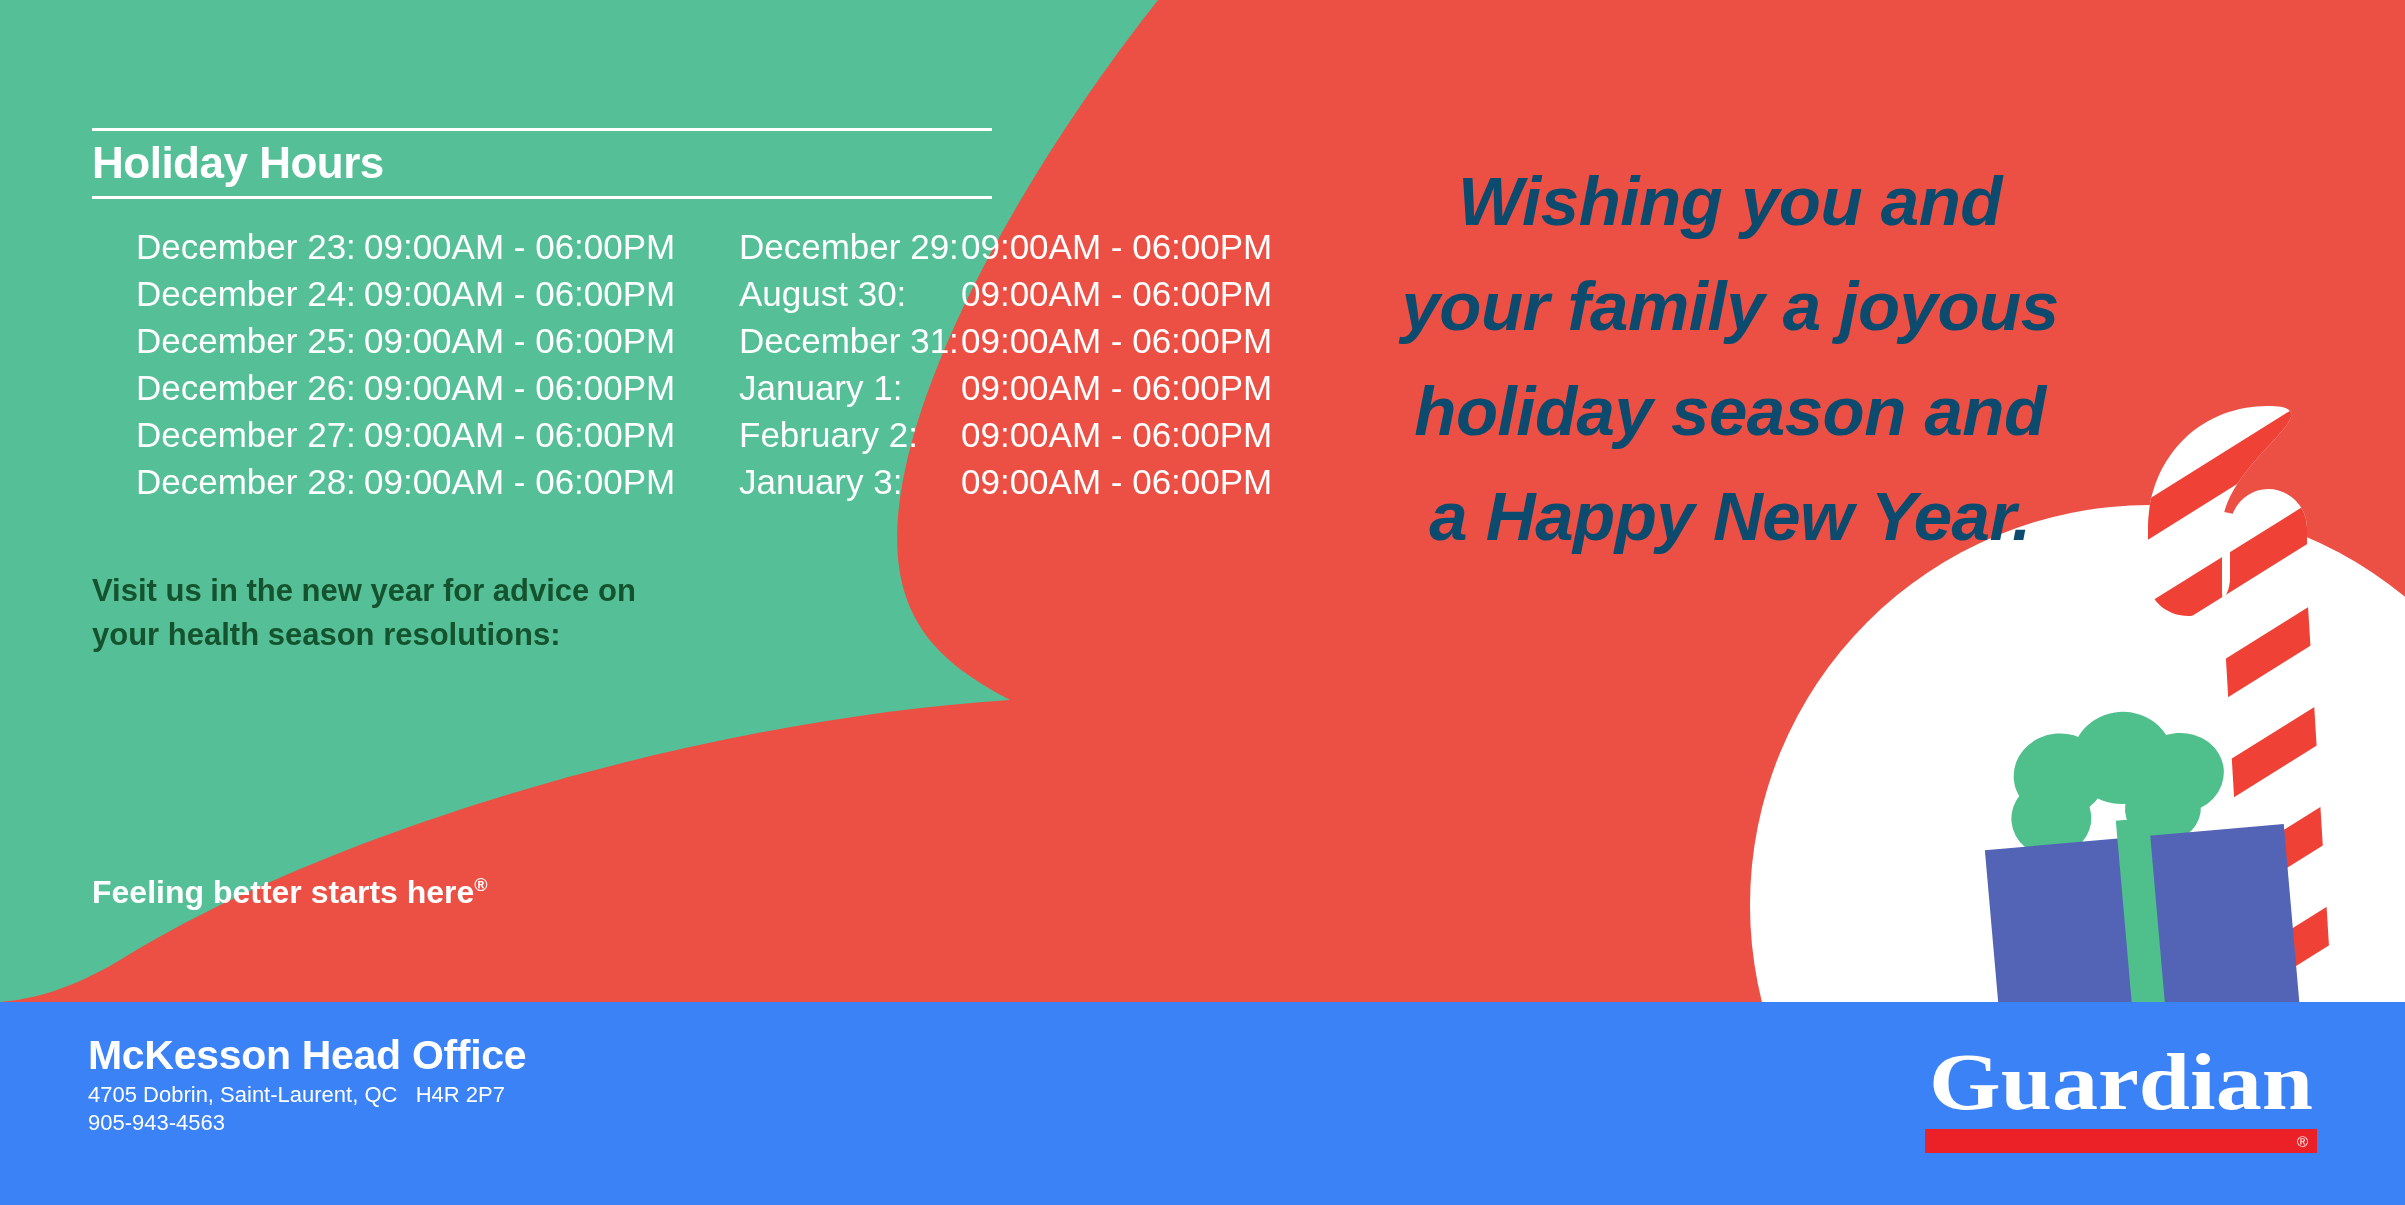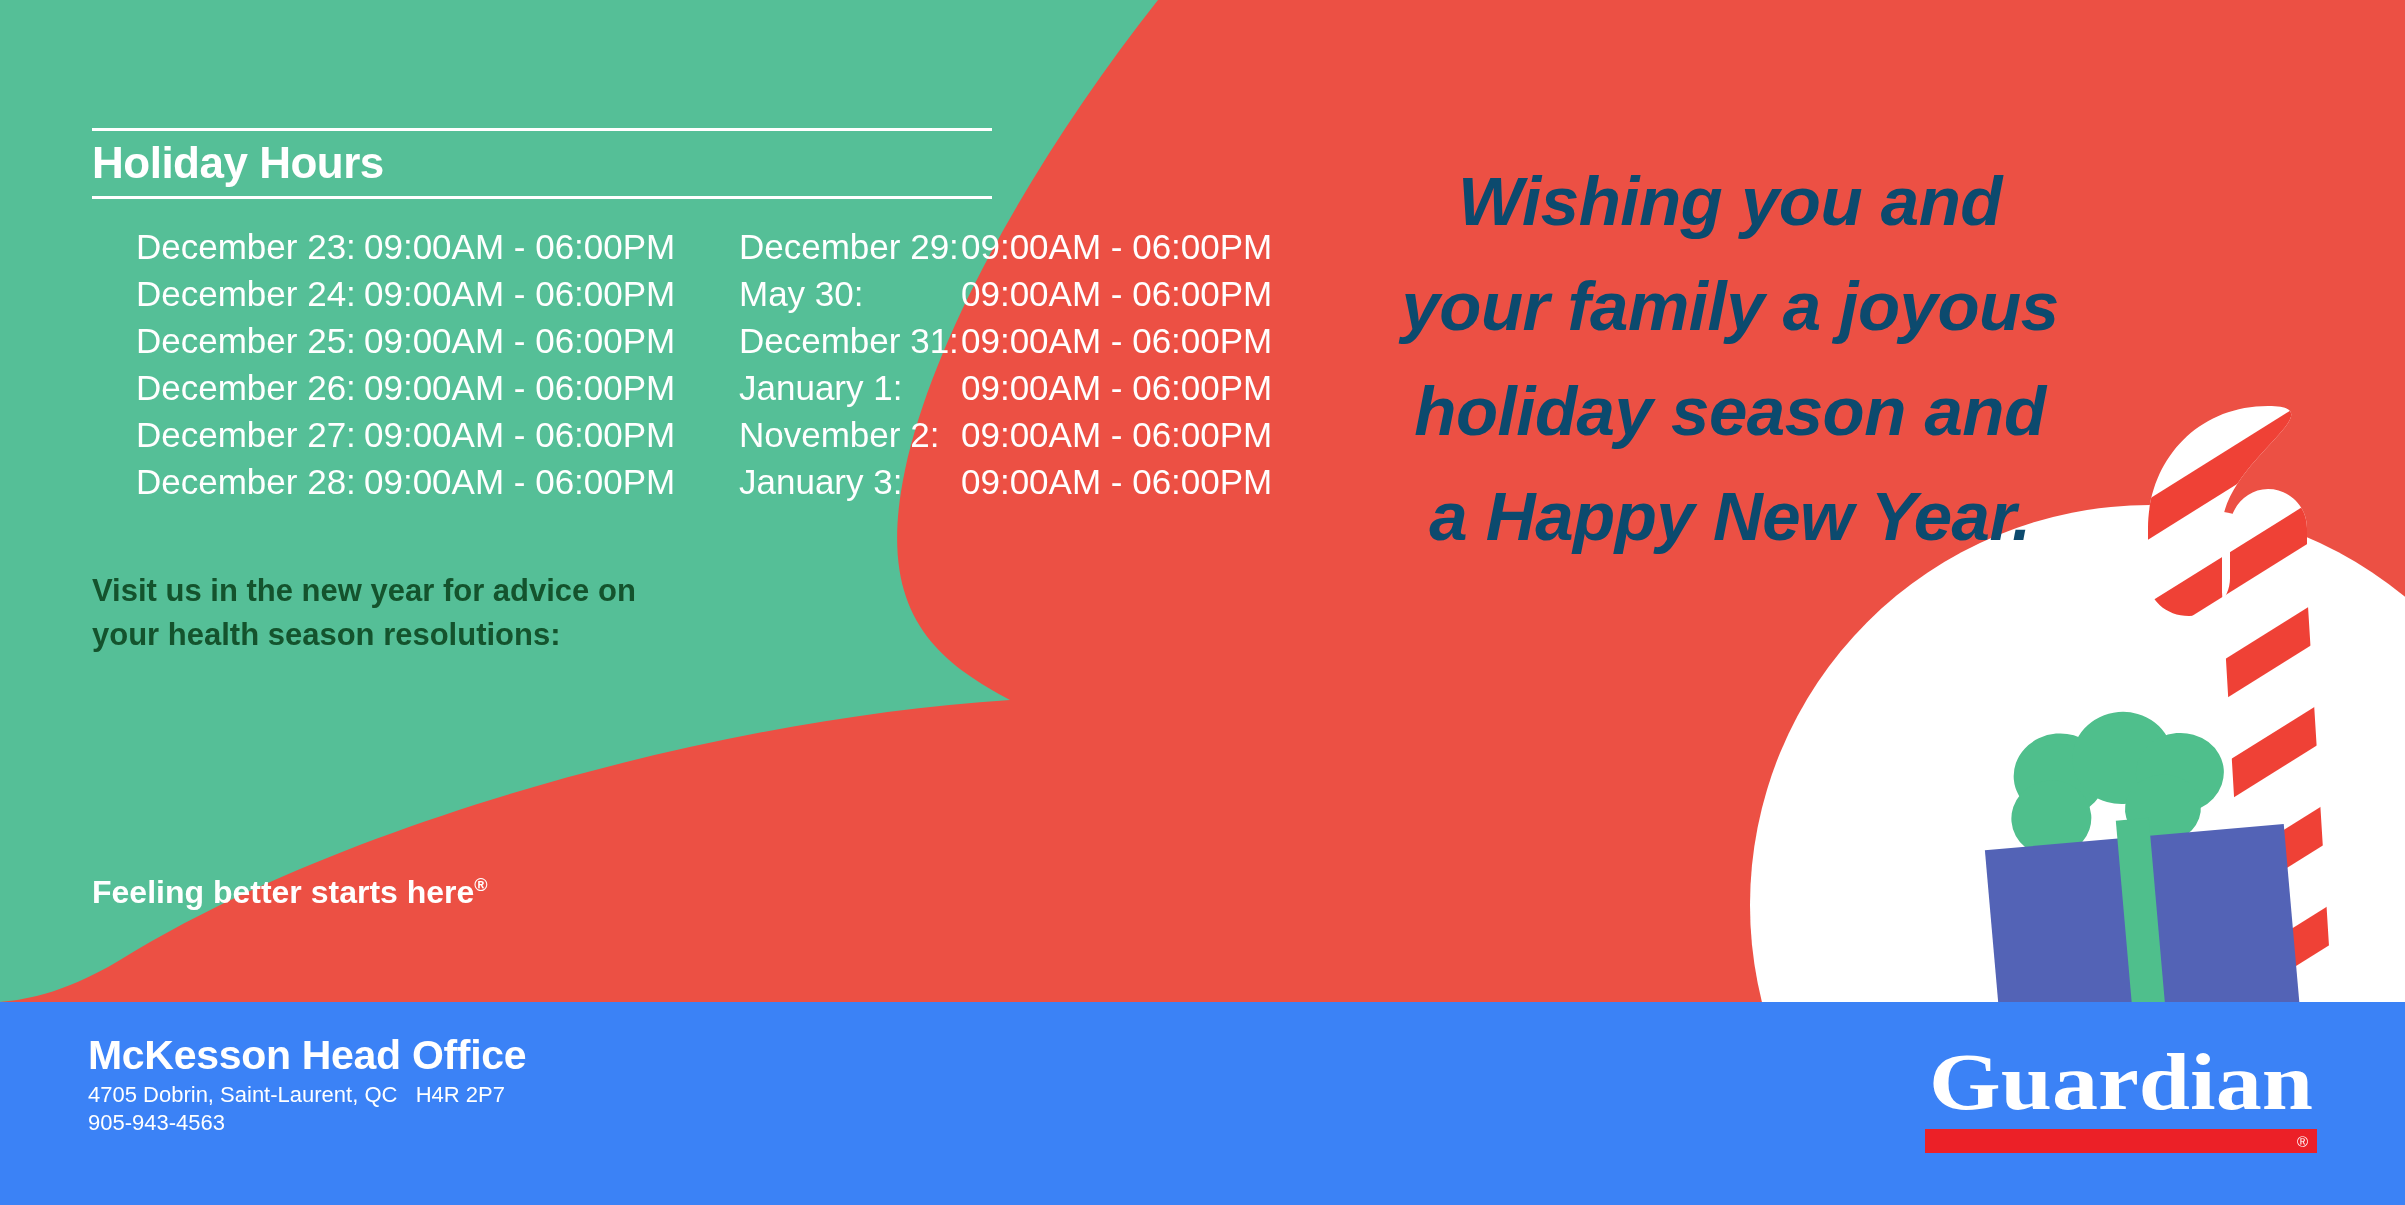--- a/index.html
+++ b/index.html
@@ -318,33 +318,33 @@
           <span class="hours-value">09:00AM - 06:00PM</span>
         </div>
       </div>
 
       <div class="hours-col" id="col-right">
         <div class="hours-row">
           <span class="hours-label">December 29:</span>
           <span class="hours-value">09:00AM - 06:00PM</span>
         </div>
         <div class="hours-row">
-          <span class="hours-label">May 30:</span>
+          <span class="hours-label">August 30:</span>
           <span class="hours-value">09:00AM - 06:00PM</span>
         </div>
         <div class="hours-row">
           <span class="hours-label">December 31:</span>
           <span class="hours-value">09:00AM - 06:00PM</span>
         </div>
         <div class="hours-row">
           <span class="hours-label">January 1:</span>
           <span class="hours-value">09:00AM - 06:00PM</span>
         </div>
         <div class="hours-row">
-          <span class="hours-label">November 2:</span>
+          <span class="hours-label">February 2:</span>
           <span class="hours-value">09:00AM - 06:00PM</span>
         </div>
         <div class="hours-row">
           <span class="hours-label">January 3:</span>
           <span class="hours-value">09:00AM - 06:00PM</span>
         </div>
       </div>
     </div>
   </div>
 

